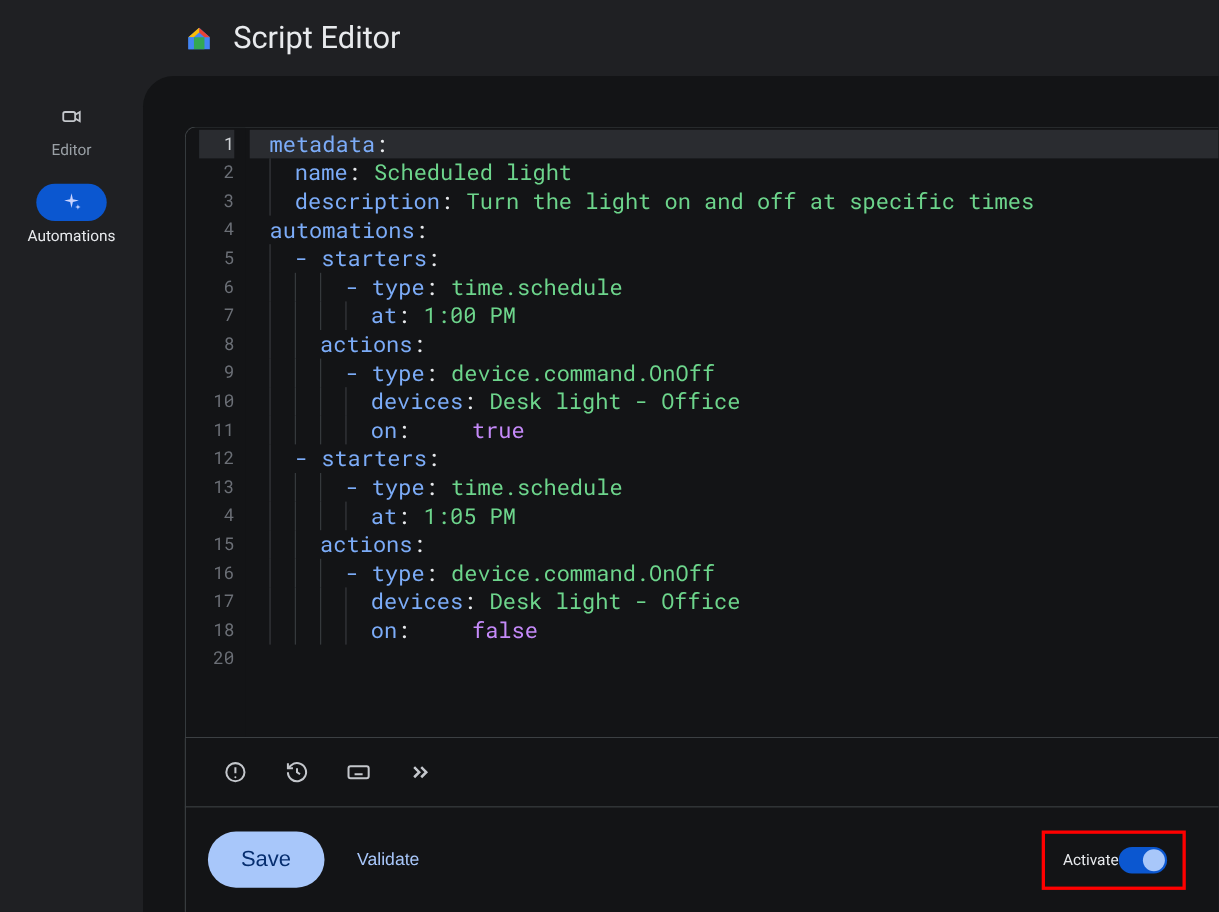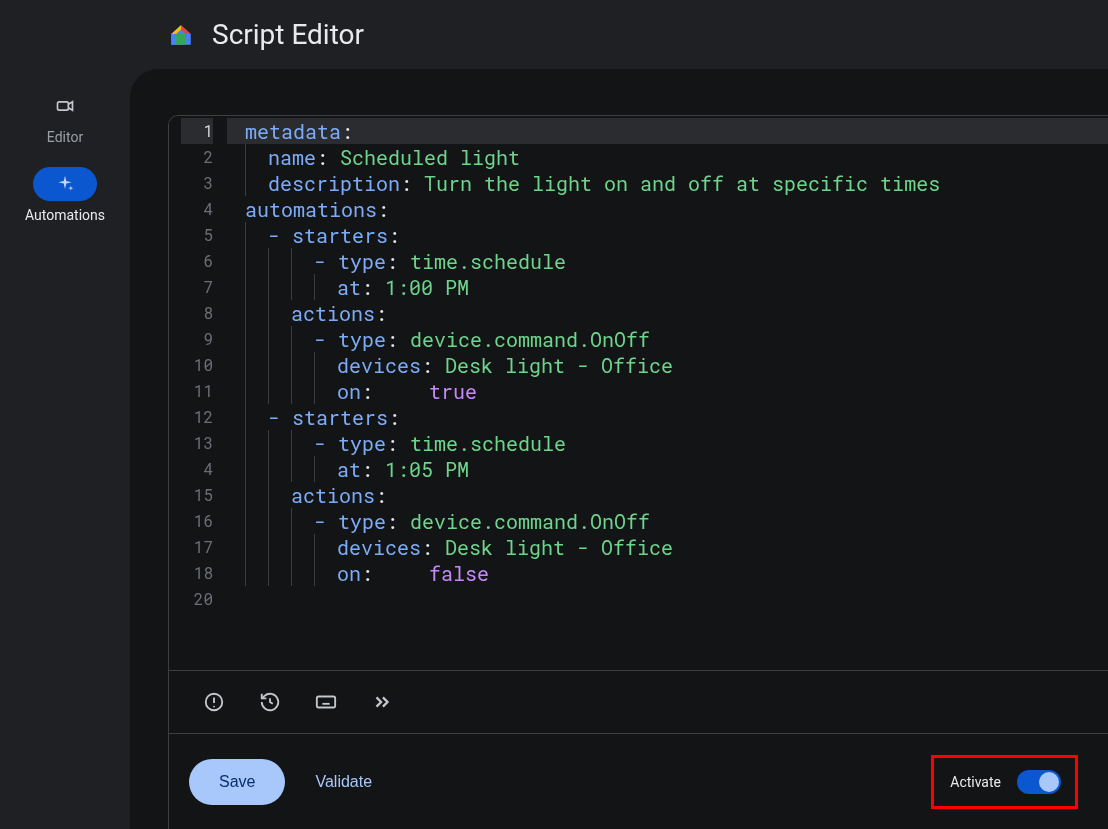--- a/index.html
+++ b/index.html
@@ -97,33 +97,33 @@
   .footer {
     border-left: 1px solid #3c4043;
     border-top: 1px solid #3c4043;
     height: 96px;
     display: flex; align-items: center;
     padding: 0 30px 0 20px;
   }
   .btn-save {
     background:#a8c7fa; color:#062e6f;
     border:none; border-radius:26px;
-    padding: 14px 30px; font-size:16px; font-weight:500;
+    padding: 14px 30px; font-size:20px; font-weight:500;
     cursor:pointer;
   }
   .btn-validate {
     background:none; border:none; color:#a8c7fa;
     font-size:16px; font-weight:500; margin-left:30px;
     cursor:pointer;
   }
   .activate-box {
     margin-left:auto;
     border: 3px solid #ff0000;
     padding: 12px 14px 12px 16px;
-    display:flex; align-items:center; gap:16px;
+    display:flex; align-items:center; gap:0;
   }
   .activate-box span { font-size:14px; color:#e8eaed; }
   .toggle {
     width:44px; height:24px; border-radius:12px;
     background:#0b57d0; position:relative; cursor:pointer;
   }
   .toggle::after{
     content:""; position:absolute; right:2px; top:2px;
     width:20px; height:20px; border-radius:50%;
     background:#a8c7fa;

